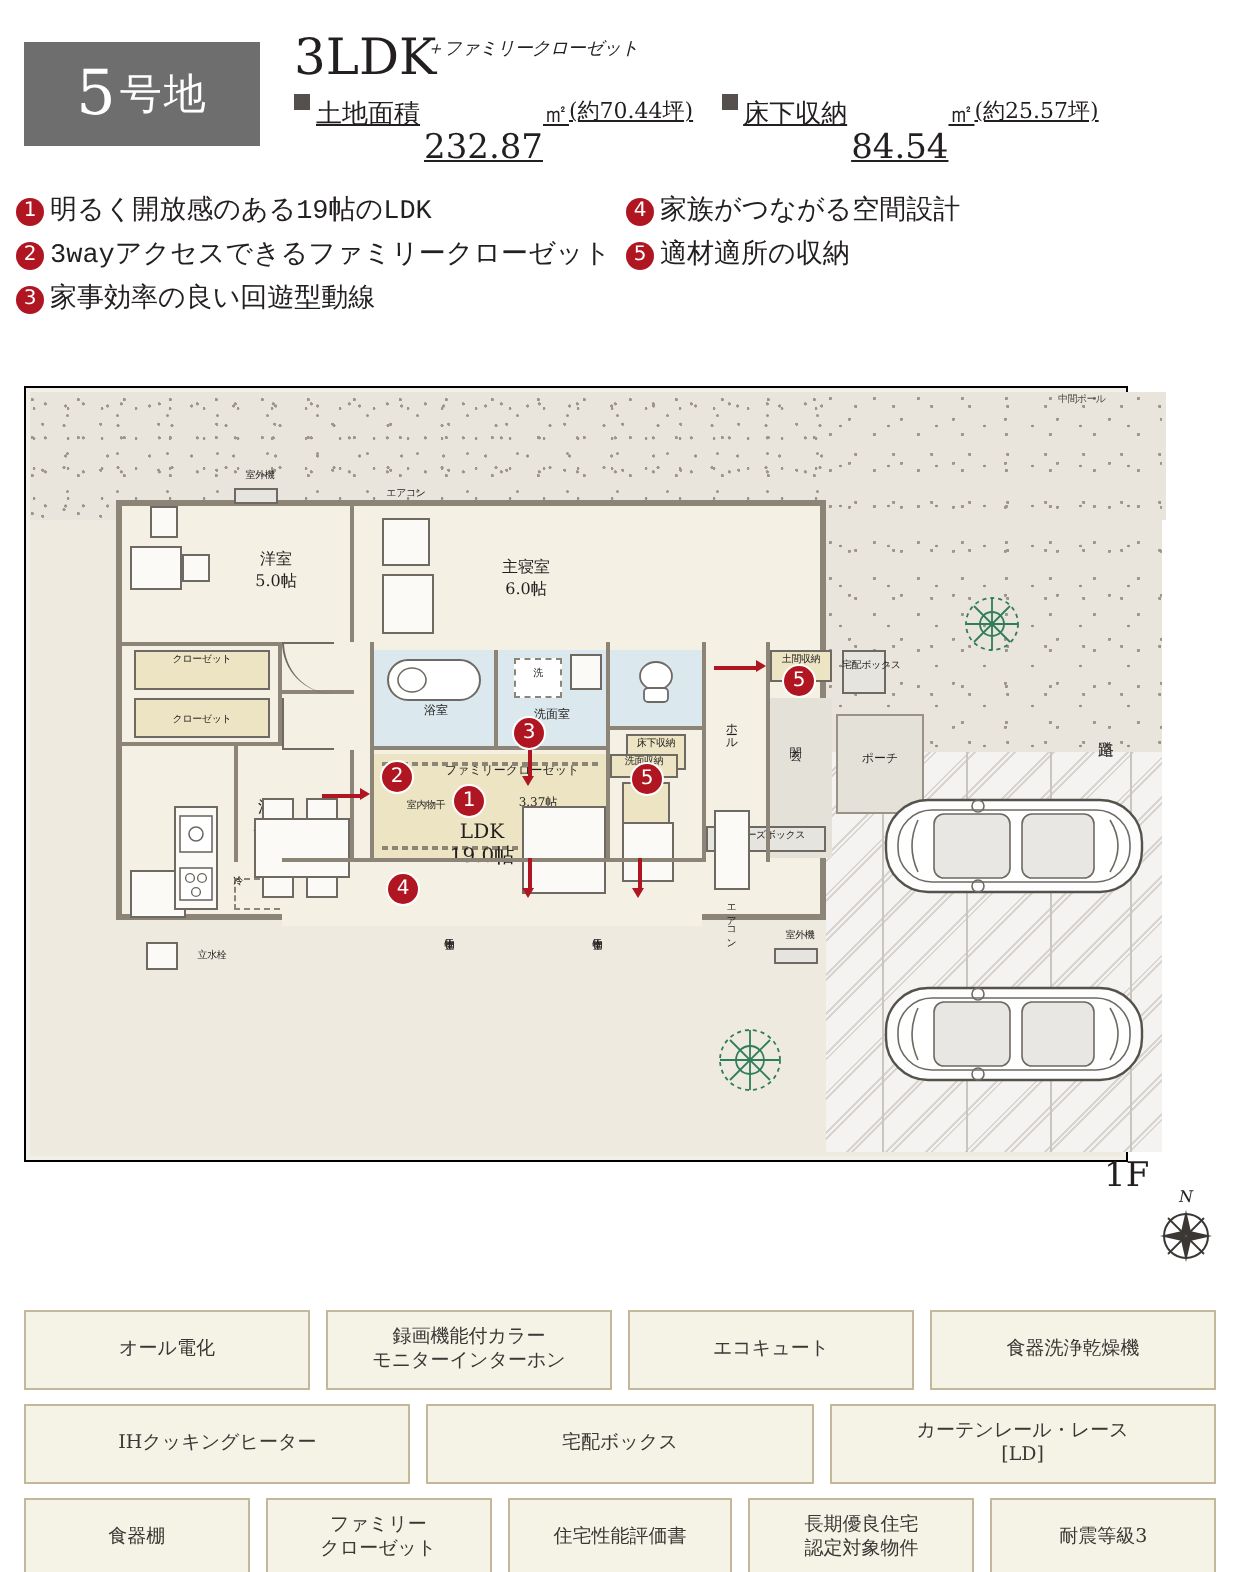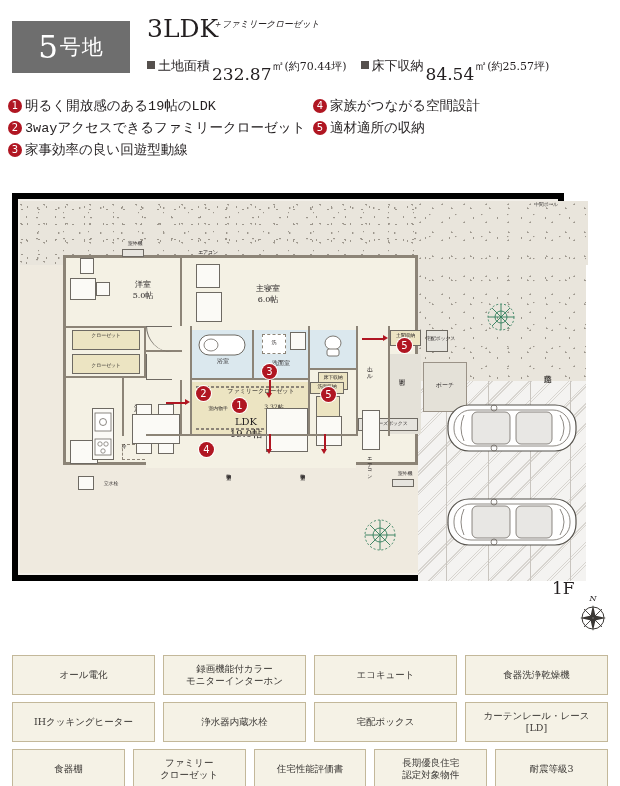--- a/index.html
+++ b/index.html
@@ -27,21 +27,21 @@
   #plan-type {
     position:absolute; left:147px; top:16px;
     font-family:"DejaVu Serif","Liberation Serif",serif;
     font-size:25px; line-height:1;
   }
   #plan-type-sub {
     position:absolute; left:213px; top:18px;
     font-size:9px; letter-spacing:-0.3px;font-style:italic;
   }
   #area-line { position:absolute; left:147px; top:48px; display:flex; align-items:baseline; }
-  .area-group { display:flex; align-items:center; margin-right:14px; }
+  .area-group { display:flex; align-items:flex-start; margin-right:14px;text-decoration:underline; }
   .sq { display:inline-block; width:8px; height:8px; background:#55504d; margin-right:3px; position:relative; top:-1px; }
   .area-label { font-family:"DejaVu Serif","Liberation Serif",serif; font-size:13px; }
   .area-val { font-family:"DejaVu Serif","Liberation Serif",serif; font-size:17px; margin-left:2px;margin-top:16px; }
   .area-unit { font-family:"DejaVu Serif","Liberation Serif",serif; font-size:13px; }
   .area-tsubo { font-family:"DejaVu Serif","Liberation Serif",serif; font-size:11px; }
 
   
   #features { position:absolute; left:8px; top:99px; width:604px; height:68px; }
   .feat { position:absolute; display:flex; align-items:flex-start; white-space:nowrap; }
   .feat .bullet {
@@ -49,21 +49,21 @@
     background:#b01622; color:#fff;
     font-size:10px; line-height:14px; text-align:center;
     margin-right:3px; flex:0 0 14px;
     font-family:"DejaVu Sans","Liberation Sans",sans-serif;
   }
   .feat .txt { font-family:Liberation Mono, monospace; font-size:13.5px; line-height:15px; }
 
   
   #plan-frame {
     position:absolute; left:12px; top:193px; width:552px; height:388px;
-    background:#f2efe9; border:6px solid #000000;
+    background:#f2efe9; border:1px solid #000000;
   }
   
   #site-ground { position:absolute; left:2px; top:2px; right:2px; bottom:2px; background:#efeadf; }
   
   #gravel-band {
     position:absolute; left:2px; top:2px; width:568px; height:64px;
     background:#e9e5dc;
     background-image:
       radial-gradient(circle at 5% 20%, #9c968c 0.7px, transparent 0.9px),
       radial-gradient(circle at 22% 70%, #9c968c 0.7px, transparent 0.9px),
@@ -456,21 +456,20 @@
 
 <div id="equip">
   <div class="equip-row">
     <div class="equip-cell">オール電化</div>
     <div class="equip-cell">録画機能付カラー<br>モニターインターホン</div>
     <div class="equip-cell">エコキュート</div>
     <div class="equip-cell">食器洗浄乾燥機</div>
   </div>
   <div class="equip-row">
     <div class="equip-cell">IHクッキングヒーター</div>
-    <div class="equip-cell">浄水器内蔵水栓</div>
     <div class="equip-cell">宅配ボックス</div>
     <div class="equip-cell">カーテンレール・レース<br>[LD]</div>
   </div>
   <div class="equip-row">
     <div class="equip-cell">食器棚</div>
     <div class="equip-cell">ファミリー<br>クローゼット</div>
     <div class="equip-cell">住宅性能評価書</div>
     <div class="equip-cell">長期優良住宅<br>認定対象物件</div>
     <div class="equip-cell">耐震等級3</div>
   </div>

